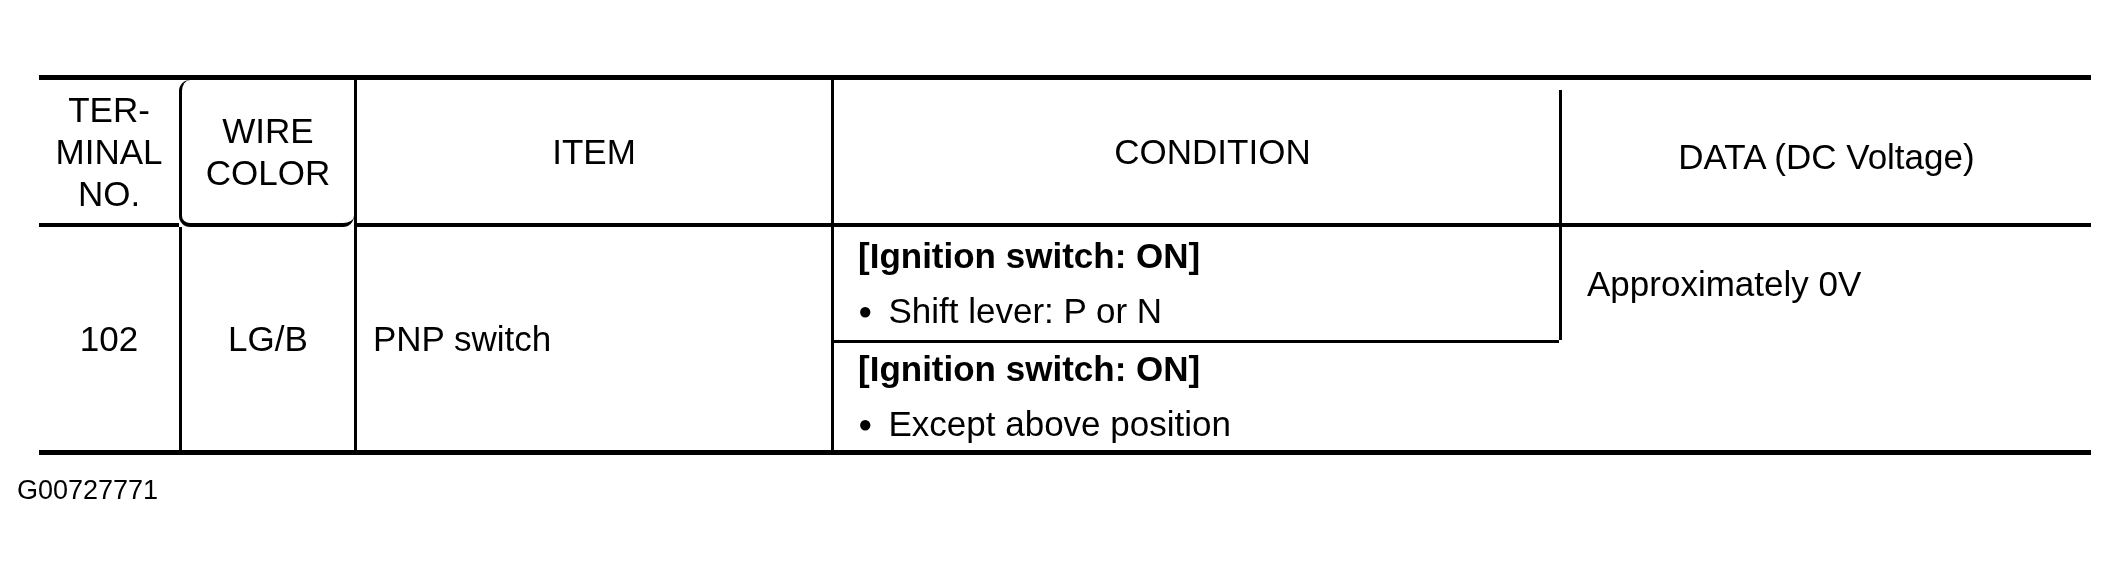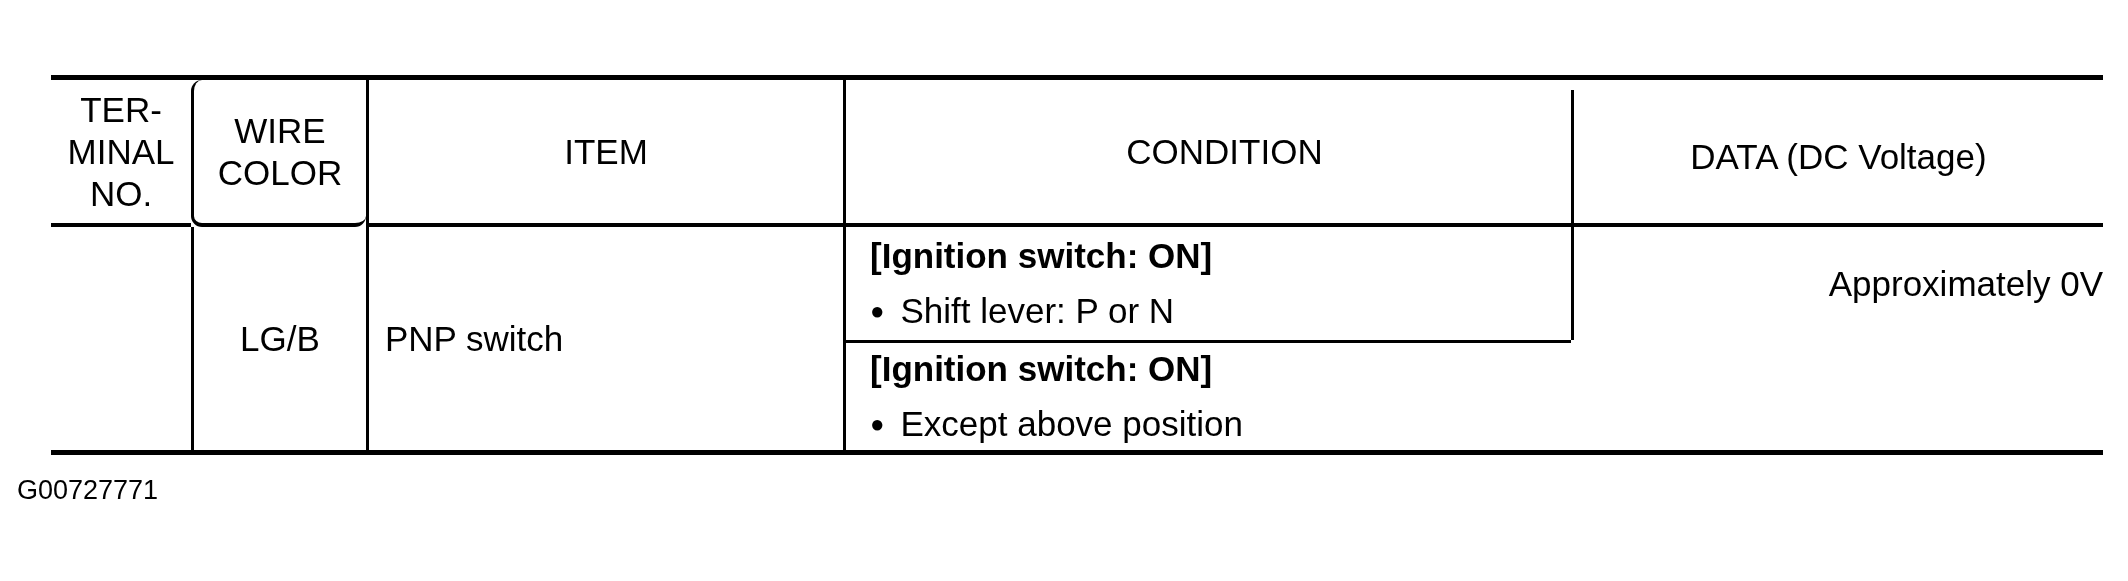--- a/index.html
+++ b/index.html
@@ -10,21 +10,21 @@
     position: relative;
     width: 2128px;
     height: 581px;
     background: #ffffff;
     font-family: "Liberation Sans", "DejaVu Sans", sans-serif;
     color: #000000;
     overflow: hidden;
   }
   .wiring-table {
     position: absolute;
-    left: 51px;
+    left: 39px;
     top: 75px;
     width: 2052px;
     height: 380px;
     box-sizing: border-box;
     border-top: 5px solid #000;
     border-bottom: 5px solid #000;
     display: grid;
     grid-template-columns: 140px 175px 477px 728px 532px;
     grid-template-rows: 147px 113px 110px;
   }
@@ -60,21 +60,20 @@
     justify-content: center;
     padding-left: 24px;
     row-gap: 17px;
     line-height: 38px;
   }
   .data-cell {
     flex-direction: column;
     justify-content: center;
     padding-left: 25px;
     line-height: 45px;
-    align-items: flex-end;
   }
   .cond-prefix { font-weight: 700; }
   .bullet-line {
     display: flex;
     align-items: center;
   }
   .bullet {
     font-size: 24px;
     line-height: 38px;
     margin-right: 16px;
@@ -106,20 +105,23 @@
     <div class="cell hdr v-line c-item-hdr">
       <span>ITEM</span>
     </div>
     <div class="cell hdr v-line c-cond-hdr">
       <span>CONDITION</span>
     </div>
     <div class="cell hdr v-line c-data-hdr">
       <span>DATA (DC Voltage)</span>
     </div>
 
+    <div class="cell c-terminal">
+      <span>102</span>
+    </div>
     <div class="cell v-line c-wire">
       <span>LG/B</span>
     </div>
     <div class="cell v-line c-item">
       <span>PNP switch</span>
     </div>
 
     <div class="cell v-line cond-cell c-cond-1">
       <span class="cond-prefix">[Ignition switch: ON]</span>
       <span class="bullet-line">

